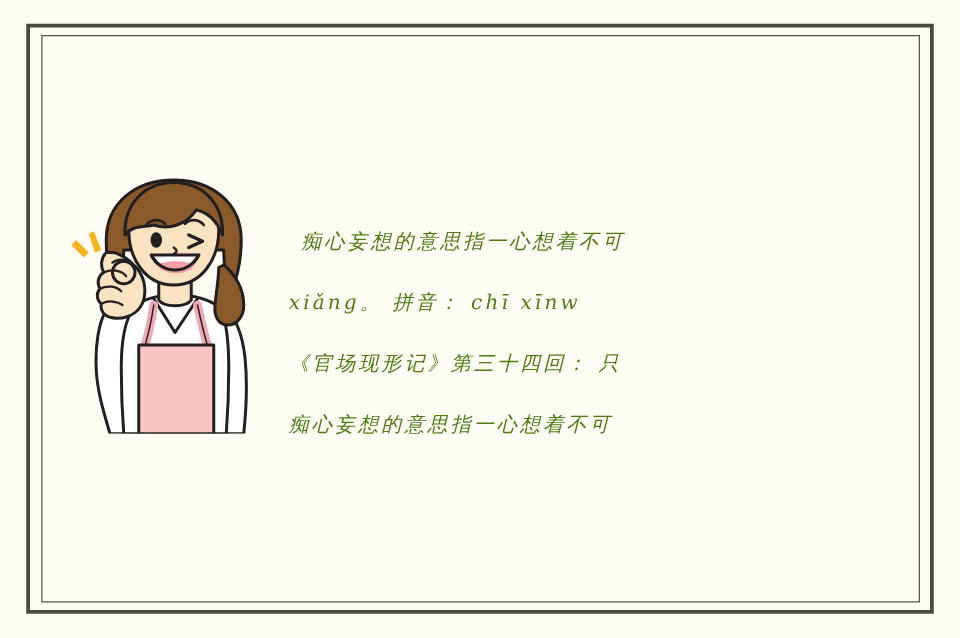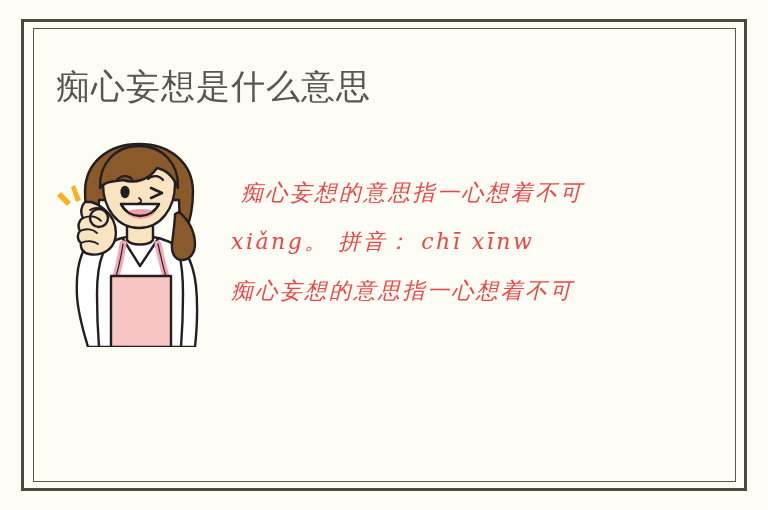--- a/index.html
+++ b/index.html
@@ -49,40 +49,39 @@
     width:170px;height:207px;
     overflow:hidden;
   }
   .illus svg{display:block;}
 
   
   .body-text{
     position:absolute;
     left:231px;top:168px;
     width:452px;
-    color:#ef4444;
-    font-size:22px;
+    color:#4d7c0f;
+    font-size:16px;
     line-height:49px;
     letter-spacing:2.5px;
     font-family:"DejaVu Serif","Liberation Serif",serif;
     font-style:italic;
     font-weight:400;
   }
   .body-text .ln{display:block;white-space:nowrap;}
   .body-text .ln.indent{text-indent:10px;}
 </style>
 </head>
 <body>
 
 <div class="page">
 
   <div class="frame-outer"></div>
   <div class="frame-inner"></div>
 
-  <div class="title">痴心妄想是什么意思</div>
 
   <div class="illus">
     <svg width="170" height="207" viewBox="0 0 170 207" xmlns="http://www.w3.org/2000/svg">
       <g stroke="#231F20" stroke-width="2.4" stroke-linejoin="round" stroke-linecap="round">
 
         <g fill="#F5B41E" stroke="none">
           <path d="M6 52 L16 62 L12 66 L2 56 Z"></path>
           <path d="M20 45 L26 60 L21 62 L16 47 Z"></path>
           <path d="M33 43 L36 59 L31 60 L29 44 Z"></path>
         </g>
@@ -131,16 +130,17 @@
         <path d="M28 78 C34 75 42 76 46 81" fill="none" stroke-width="1.8"></path>
         <path d="M25 91 C31 88 38 89 42 93" fill="none" stroke-width="1.8"></path>
         <path d="M26 103 C32 100 39 101 43 104" fill="none" stroke-width="1.8"></path>
       </g>
     </svg>
   </div>
 
   <div class="body-text">
     <span class="ln indent">痴心妄想的意思指一心想着不可</span>
     <span class="ln">xiǎng。 拼音： chī xīnw</span>
+    <span class="ln">《官场现形记》第三十四回： 只</span>
     <span class="ln">痴心妄想的意思指一心想着不可</span>
   </div>
 
 </div>
 
 </body></html>

